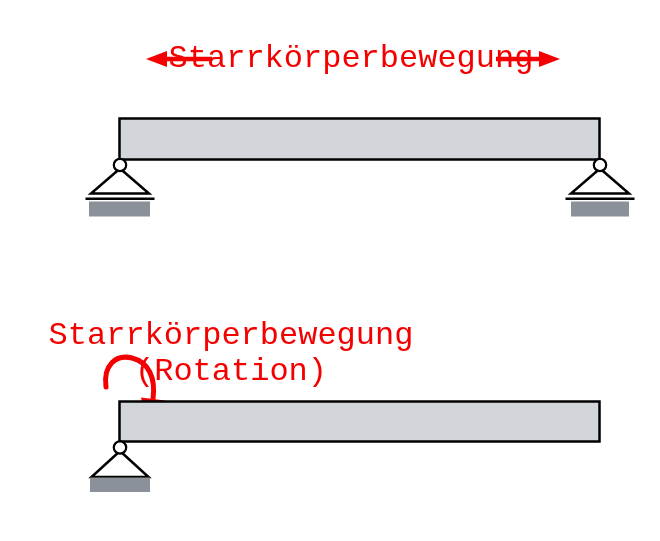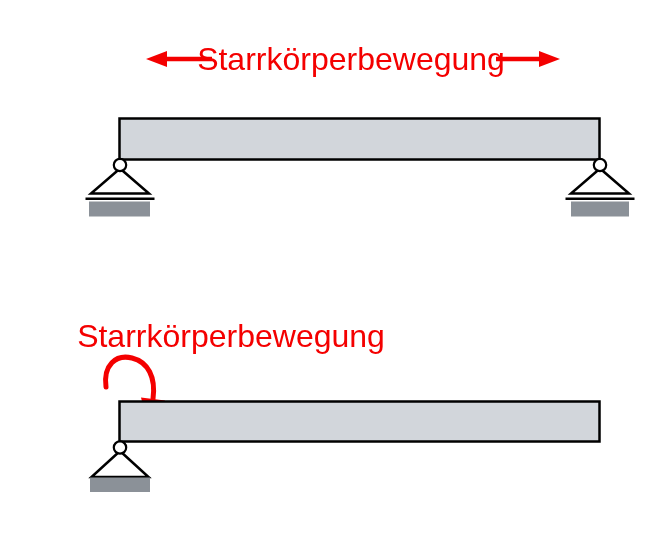--- a/index.html
+++ b/index.html
@@ -6,21 +6,21 @@
     margin: 0;
     padding: 0;
     background: #ffffff;
   }
   .canvas {
     position: relative;
     width: 660px;
     height: 541px;
     background: var(--background, #ffffff);
     overflow: hidden;
-    font-family: Liberation Sans, sans-serif;
+    font-family: Liberation Mono, monospace;
   }
   .diagram-svg {
     position: absolute;
     left: 0;
     top: 0;
     width: 660px;
     height: 541px;
   }
   .label {
     position: absolute;
@@ -114,15 +114,16 @@
       </g>
     </g>
   </svg>
 
   <div class="label" style="top:41px; left:111px; width:480px;">
     <div>Starrkörperbewegung</div>
   </div>
 
   <div class="label" style="top:318px; left:0px; width:462px;">
     <div>Starrkörperbewegung</div>
+    <div>(Rotation)</div>
   </div>
 
 </div>
 
 </body></html>

